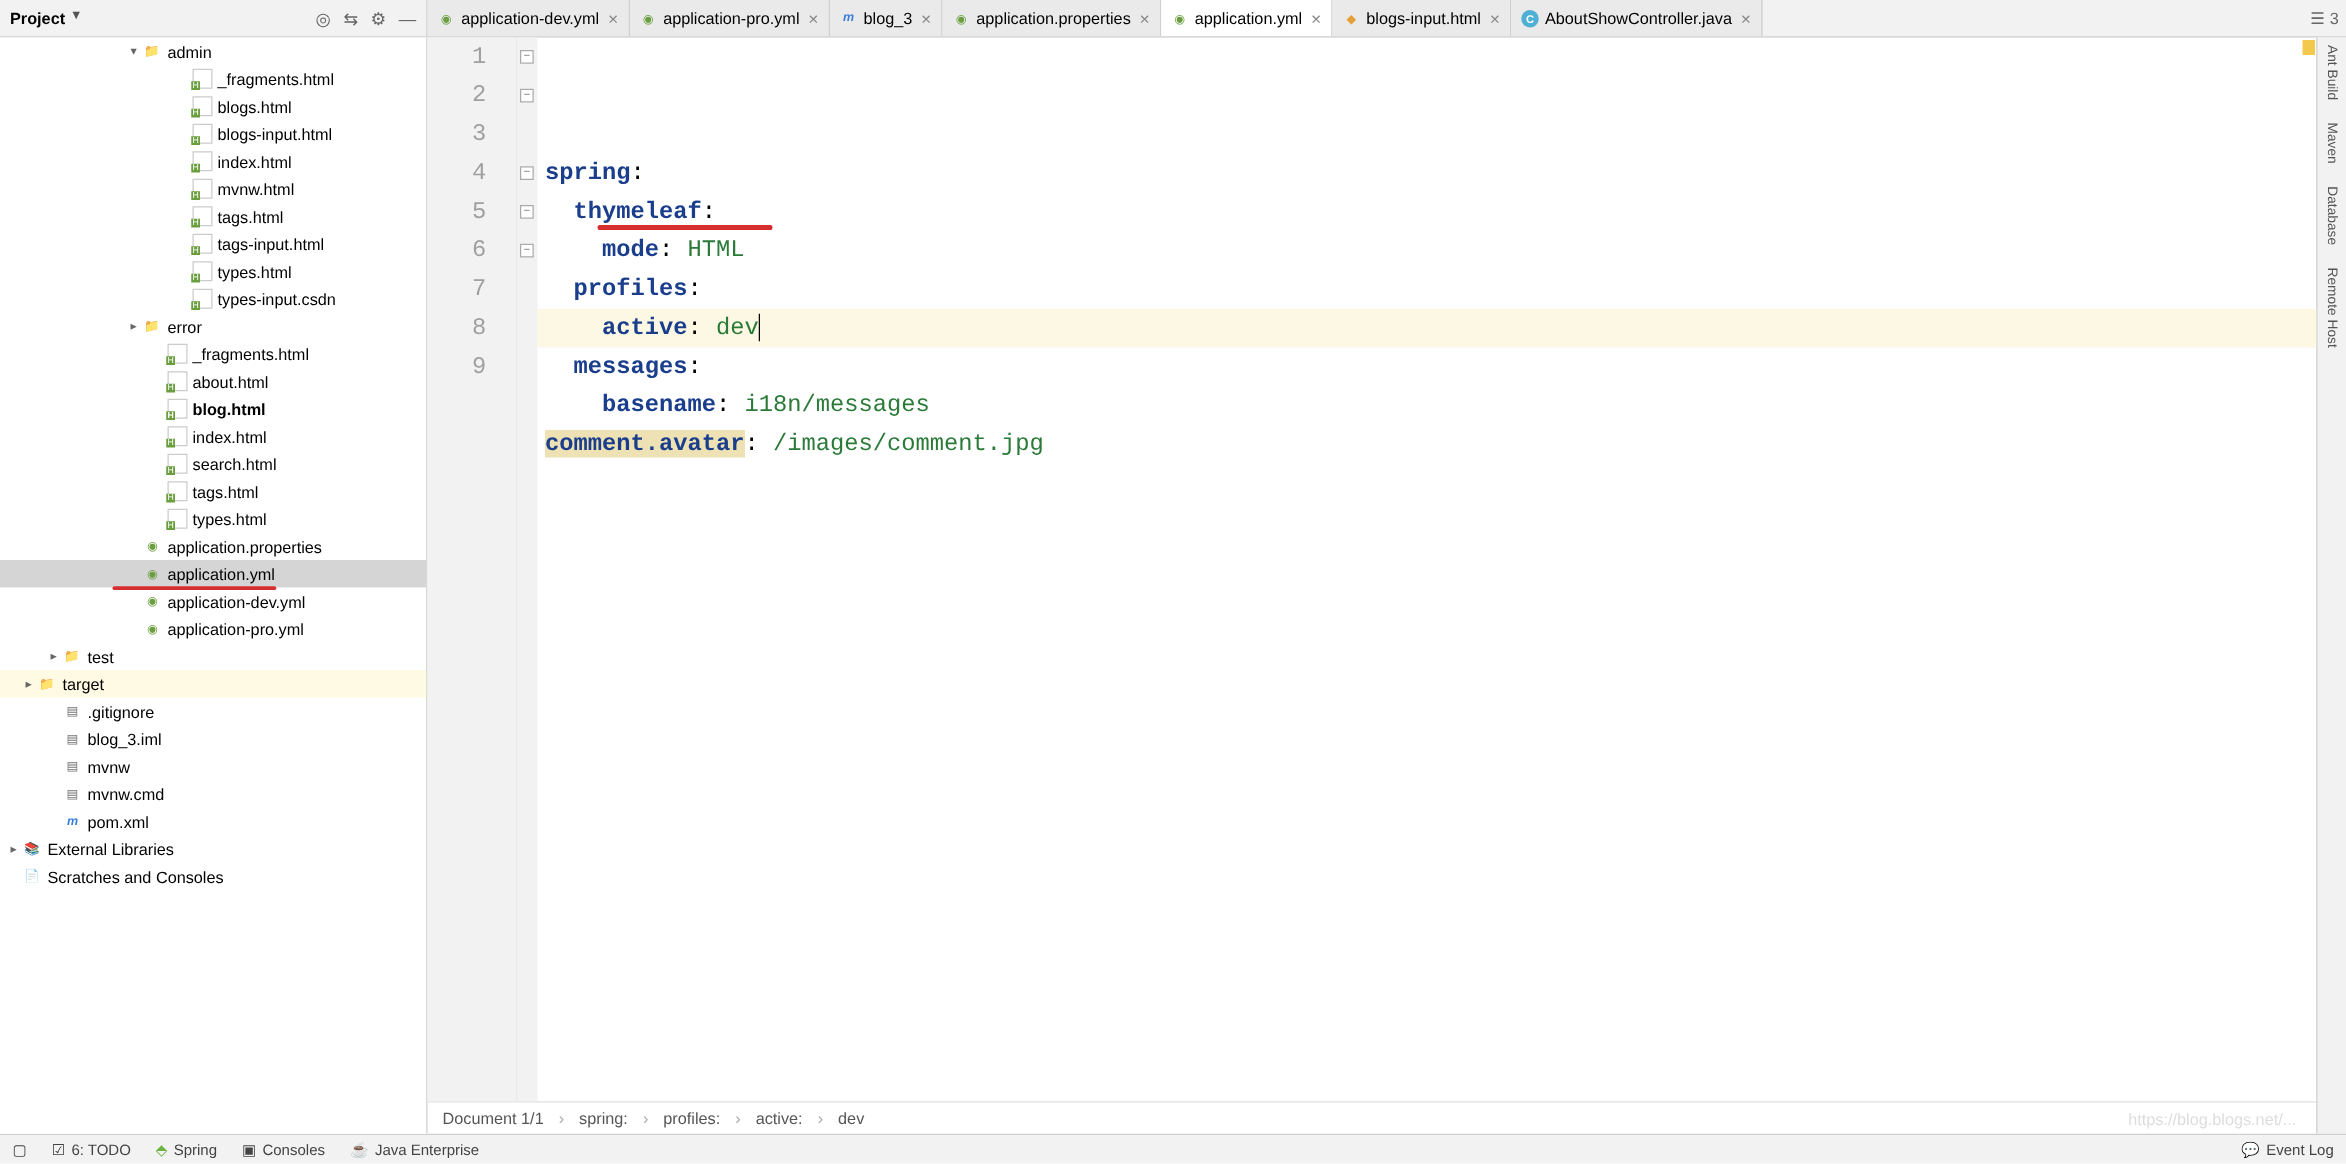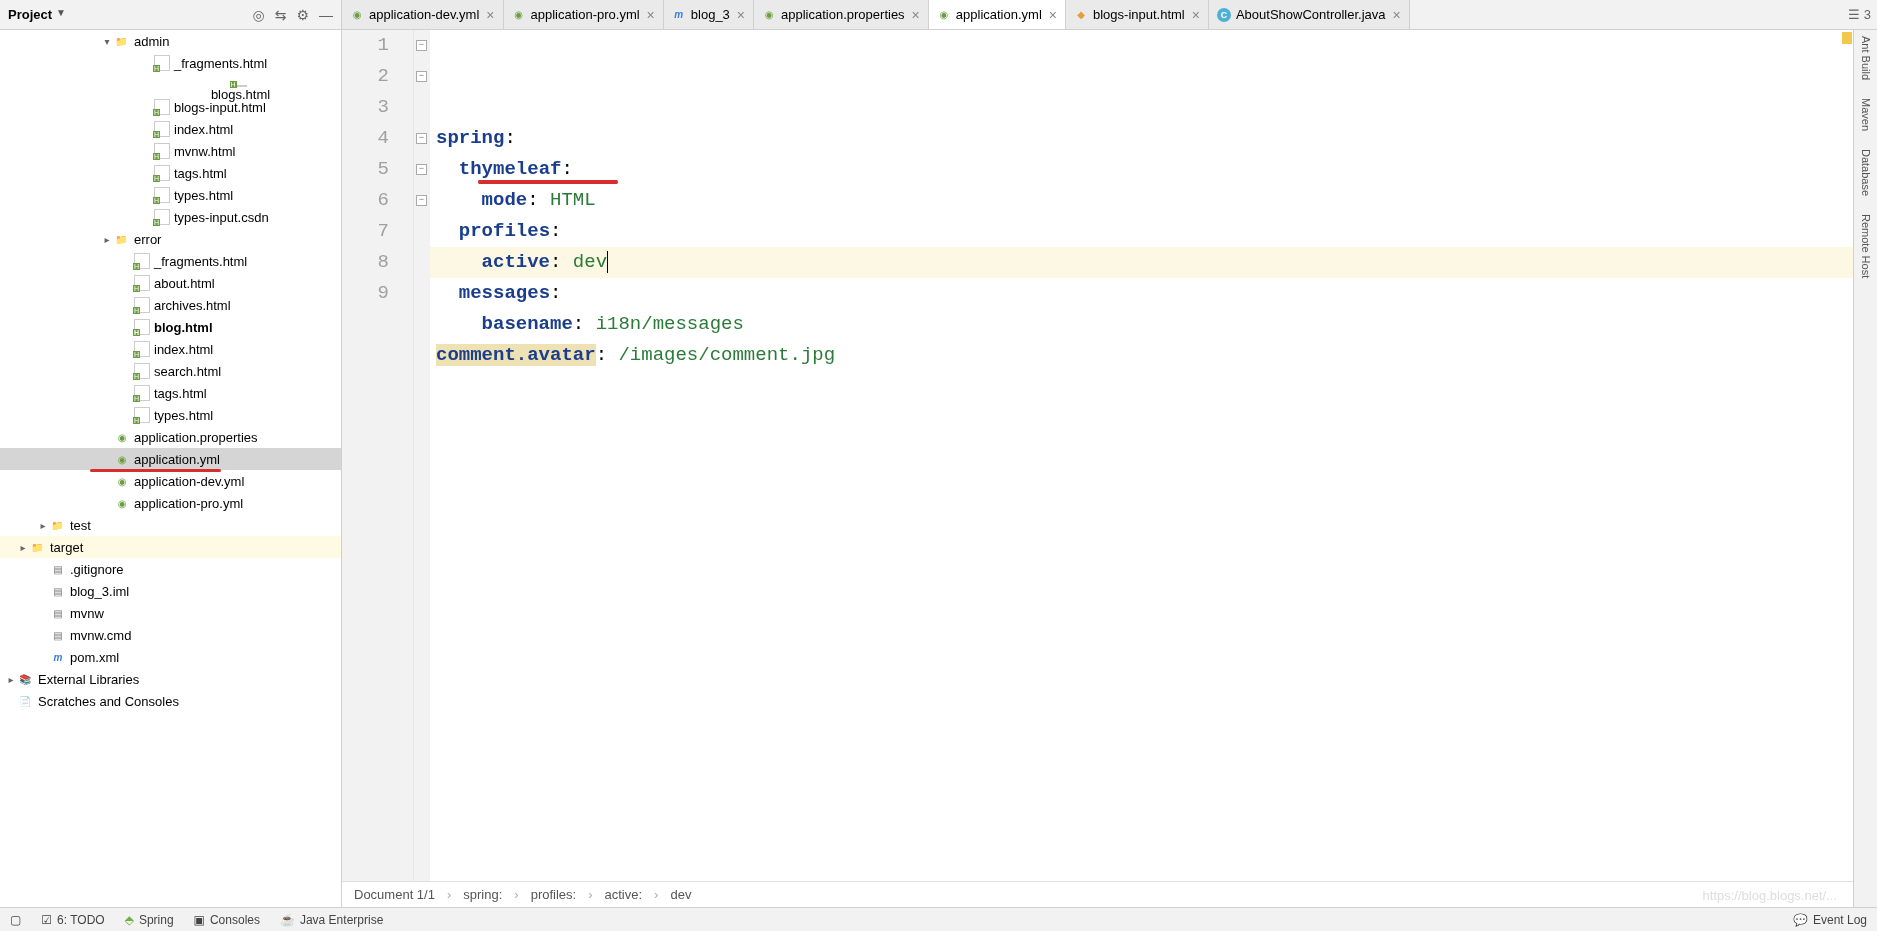--- a/index.html
+++ b/index.html
@@ -144,21 +144,21 @@
       <div class="tree-item" style="padding-left: 100px;">
         <span class="tree-chevron ">▾</span>
         <span class="tree-icon folder-icon">📁</span>
         <span>admin</span>
       </div>
       <div class="tree-item" style="padding-left: 140px;">
         <span class="tree-chevron blank">▸</span>
         <span class="tree-icon html-icon"></span>
         <span>_fragments.html</span>
       </div>
-      <div class="tree-item" style="padding-left: 140px; flex-direction: column;">
+      <div class="tree-item" style="padding-left: 140px;">
         <span class="tree-chevron blank">▸</span>
         <span class="tree-icon html-icon"></span>
         <span>blogs.html</span>
       </div>
       <div class="tree-item" style="padding-left: 140px;">
         <span class="tree-chevron blank">▸</span>
         <span class="tree-icon html-icon"></span>
         <span>blogs-input.html</span>
       </div>
       <div class="tree-item" style="padding-left: 140px;">
@@ -168,20 +168,25 @@
       </div>
       <div class="tree-item" style="padding-left: 140px;">
         <span class="tree-chevron blank">▸</span>
         <span class="tree-icon html-icon"></span>
         <span>mvnw.html</span>
       </div>
       <div class="tree-item" style="padding-left: 140px;">
         <span class="tree-chevron blank">▸</span>
         <span class="tree-icon html-icon"></span>
         <span>tags.html</span>
+      </div>
+      <div class="tree-item" style="padding-left: 140px;">
+        <span class="tree-chevron blank">▸</span>
+        <span class="tree-icon html-icon"></span>
+        <span>tags-input.html</span>
       </div>
       <div class="tree-item" style="padding-left: 140px;">
         <span class="tree-chevron blank">▸</span>
         <span class="tree-icon html-icon"></span>
         <span>types.html</span>
       </div>
       <div class="tree-item" style="padding-left: 140px;">
         <span class="tree-chevron blank">▸</span>
         <span class="tree-icon html-icon"></span>
         <span>types-input.csdn</span>
@@ -193,25 +198,20 @@
       </div>
       <div class="tree-item" style="padding-left: 120px;">
         <span class="tree-chevron blank">▸</span>
         <span class="tree-icon html-icon"></span>
         <span>_fragments.html</span>
       </div>
       <div class="tree-item" style="padding-left: 120px;">
         <span class="tree-chevron blank">▸</span>
         <span class="tree-icon html-icon"></span>
         <span>about.html</span>
-      </div>
-      <div class="tree-item" style="padding-left: 120px;">
-        <span class="tree-chevron blank">▸</span>
-        <span class="tree-icon html-icon"></span>
-        <span>archives.html</span>
       </div>
       <div class="tree-item" style="padding-left: 120px; font-weight: bold;">
         <span class="tree-chevron blank">▸</span>
         <span class="tree-icon html-icon"></span>
         <span>blog.html</span>
       </div>
       <div class="tree-item" style="padding-left: 120px;">
         <span class="tree-chevron blank">▸</span>
         <span class="tree-icon html-icon"></span>
         <span>index.html</span>

